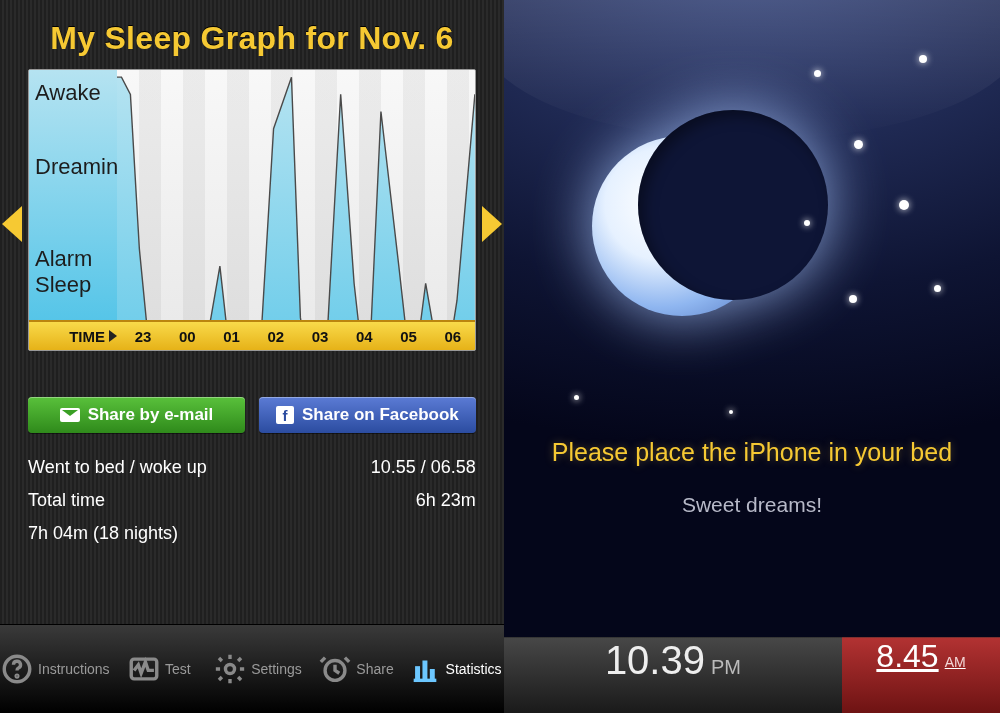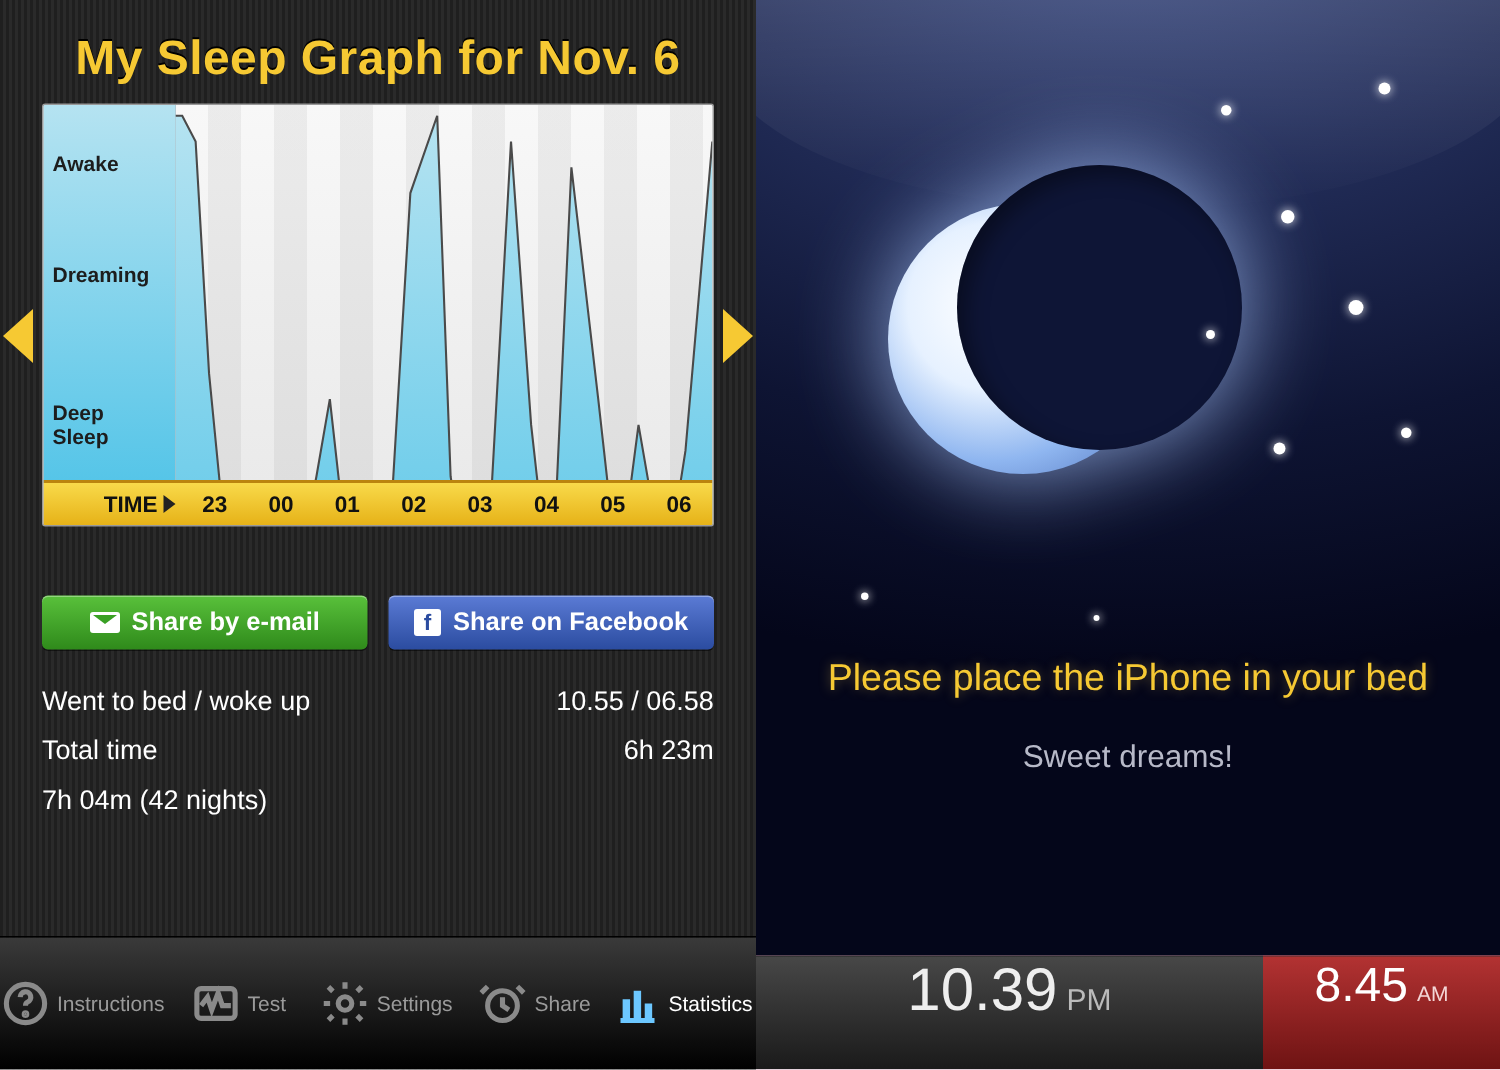--- a/index.html
+++ b/index.html
@@ -3,41 +3,41 @@
 <meta charset="utf-8">
 <style>
   html,body{margin:0;padding:0;background:#fff;font-family:Helvetica,Arial,sans-serif;}
   .stage{width:1000px;height:713px;display:flex;}
   .phone{position:relative;overflow:hidden;}
   .left{width:510px;height:713px;
     background:
       repeating-linear-gradient(90deg,#1f1f1f 0 2px,#2a2a2a 2px 4px),
       linear-gradient(#2a2a2a,#2a2a2a);
     color:#fff;}
-  .right{width:490px;height:713px;background:#f9a8d4;color:#fff;padding-left:12px;}
+  .right{width:490px;height:713px;background:#be185d;color:#fff;padding-left:12px;}
 
   
   .title{color:#f6c933;font-size:32px;font-weight:600;text-align:center;
     padding:20px 0 12px;letter-spacing:.3px;text-shadow:0 -1px 0 #000;}
   .chart-region{position:relative;height:310px;padding:0 28px;}
   .arrow{position:absolute;top:50%;transform:translateY(-50%);
     width:0;height:0;border-top:18px solid transparent;
     border-bottom:18px solid transparent;cursor:pointer;}
   .arrow.left-arr{left:2px;border-right:20px solid #f6c933;}
   .arrow.right-arr{right:2px;border-left:20px solid #f6c933;}
   .chart-frame{background:#dcdcdc;border:1px solid #999;position:relative;
     height:280px;border-radius:2px;overflow:hidden;}
   .chart-plot{position:absolute;left:88px;right:0;top:0;bottom:28px;
     background:linear-gradient(#f8f8f8,#eaeaea);}
   .chart-plot .stripes{position:absolute;inset:0;background:
     repeating-linear-gradient(90deg,rgba(0,0,0,0) 0 22px,rgba(0,0,0,.05) 22px 44px);}
   .chart-svg{position:absolute;inset:0;}
   .y-labels{position:absolute;left:0;top:0;bottom:28px;width:88px;
     background:linear-gradient(#b5e3f1,#55c5e8);border-right:2px solid #1b6f91;}
-  .y-label{position:absolute;left:6px;color:#1d1d1d;font-size:14px;font-weight:700;margin-top:21px;}
+  .y-label{position:absolute;left:6px;color:#1d1d1d;font-size:22px;font-weight:400;}
   .time-axis{position:absolute;left:0;right:0;bottom:0;height:28px;
     background:linear-gradient(#f9da4a,#e6b218);border-top:2px solid #bb850e;
     display:flex;align-items:center;font-size:15px;color:#111;font-weight:600;}
   .time-axis .time-label{width:88px;text-align:right;padding-right:4px;
     display:flex;align-items:center;justify-content:flex-end;gap:4px;}
   .time-axis .tri{width:0;height:0;border-top:6px solid transparent;
     border-bottom:6px solid transparent;border-left:8px solid #222;}
   .ticks{flex:1;display:flex;justify-content:space-around;}
   .ticks span{font-weight:600;}
 
@@ -97,41 +97,41 @@
     color:#f6c933;font-size:25px;font-weight:500;
     text-shadow:0 0 8px rgba(255,210,80,.35);}
   .dreams{position:absolute;left:0;right:0;bottom:120px;text-align:center;
     color:#b7b9c8;font-size:21px;}
   .timebar{position:absolute;left:0;right:0;bottom:0;height:76px;display:flex;}
   .timebox{display:flex;align-items:baseline;justify-content:center;
     font-weight:300;gap:6px;border-top:1px solid rgba(255,255,255,.12);}
   .timebox.big{flex:1;background:linear-gradient(#474747,#1a1a1a);color:#eee;}
   .timebox.big .num{font-size:40px;}
   .timebox.big .ampm{font-size:20px;color:#bbb;}
-  .timebox.small{width:158px;background:linear-gradient(#b23232,#6e1313);color:#fff;}
+  .timebox.small{width:158px;background:linear-gradient(#b23232,#6e1313);color:#fff;text-decoration:underline;}
   .timebox.small .num{font-size:32px;}
   .timebox.small .ampm{font-size:14px;color:#f3d6d6;}
 </style>
 </head>
 <body>
 
 <div class="stage">
 
   <div class="phone left">
     <div class="title">My Sleep Graph for Nov. 6</div>
 
     <div class="chart-region">
       <div class="arrow left-arr"></div>
       <div class="arrow right-arr"></div>
 
       <div class="chart-frame">
         <div class="y-labels">
           <div class="y-label" style="top:10px">Awake</div>
           <div class="y-label" style="top:84px">Dreaming</div>
-          <div class="y-label" style="top:176px;white-space:pre-line">Deep
+          <div class="y-label" style="top:176px;white-space:pre-line">Alarm
 Sleep</div>
         </div>
         <div class="chart-plot">
           <div class="stripes"></div>
           <svg class="chart-svg" viewBox="0 0 100 100" preserveAspectRatio="none">
             <defs>
               <linearGradient id="fillGrad" x1="0" x2="0" y1="0" y2="1">
                 <stop offset="0%" stop-color="#b5e3f1"></stop>
                 <stop offset="100%" stop-color="#55c5e8"></stop>
               </linearGradient>
@@ -173,21 +173,21 @@
     <div class="stats">
       <div class="stat-row">
         <span>Went to bed / woke up</span>
         <span class="v">10.55 / 06.58</span>
       </div>
       <div class="stat-row">
         <span>Total time</span>
         <span class="v">6h 23m</span>
       </div>
       <div class="stat-row">
-        <span class="v">7h 04m (42 nights)</span>
+        <span class="v">7h 04m (18 nights)</span>
       </div>
     </div>
 
     <div class="tabbar">
       <div class="tab">
         <span class="ico">
           <svg viewBox="0 0 24 24">
               <circle cx="12" cy="12" r="9"></circle>
               <path d="M9.5 9a2.5 2.5 0 1 1 3.5 2.3c-.9.4-1 1-1 1.7"></path>
               <circle cx="12" cy="17" r=".6" fill="currentColor"></circle>

